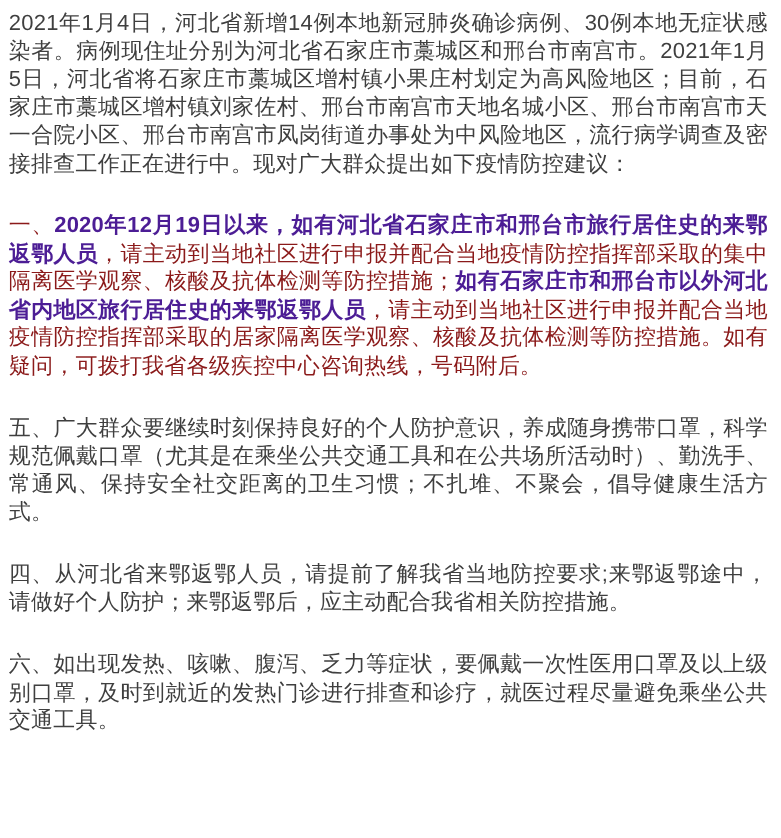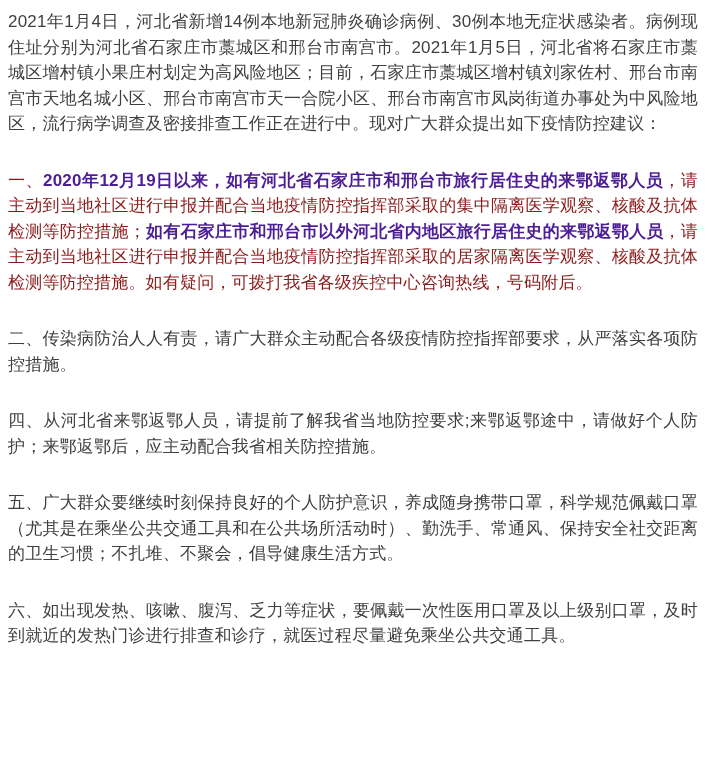--- a/index.html
+++ b/index.html
@@ -10,21 +10,21 @@
   body {
     width: 710px;
     min-height: 762px;
     box-sizing: border-box;
     font-family: "Liberation Sans", sans-serif;
   }
   #article {
     box-sizing: border-box;
     width: 710px;
     padding: 9px 12px 6px 8px;
-    font-size: 17px;
+    font-size: 20px;
     line-height: 25.5px;
     letter-spacing: 0.2px;
     text-align: justify;
     color: #3f3f3f;
   }
   #article p {
     margin: 0 0 31px 0;
   }
   #article p:last-child {
     margin-bottom: 16px;
@@ -41,17 +41,16 @@
     color: #4c1d95;
     font-weight: bold;
   }
 </style>
 </head>
 <body>
 
 <div id="article">
     <p><span class="seg-normal">2021年1月4日，河北省新增14例本地新冠肺炎确诊病例、30例本地无症状感染者。病例现住址分别为河北省石家庄市藁城区和邢台市南宫市。2021年1月5日，河北省将石家庄市藁城区增村镇小果庄村划定为高风险地区；目前，石家庄市藁城区增村镇刘家佐村、邢台市南宫市天地名城小区、邢台市南宫市天一合院小区、邢台市南宫市凤岗街道办事处为中风险地区，流行病学调查及密接排查工作正在进行中。现对广大群众提出如下疫情防控建议：</span></p>
     <p><span class="seg-red">一、</span><span class="seg-red-bold">2020年12月19日以来，如有河北省石家庄市和邢台市旅行居住史的来鄂返鄂人员</span><span class="seg-red">，请主动到当地社区进行申报并配合当地疫情防控指挥部采取的集中隔离医学观察、核酸及抗体检测等防控措施；</span><span class="seg-red-bold">如有石家庄市和邢台市以外河北省内地区旅行居住史的来鄂返鄂人员</span><span class="seg-red">，请主动到当地社区进行申报并配合当地疫情防控指挥部采取的居家隔离医学观察、核酸及抗体检测等防控措施。如有疑问，可拨打我省各级疾控中心咨询热线，号码附后。</span></p>
-    <p><span class="seg-normal">二、传染病防治人人有责，请广大群众主动配合各级疫情防控指挥部要求，从严落实各项防控措施。</span></p>
+    <p><span class="seg-normal">五、广大群众要继续时刻保持良好的个人防护意识，养成随身携带口罩，科学规范佩戴口罩（尤其是在乘坐公共交通工具和在公共场所活动时）、勤洗手、常通风、保持安全社交距离的卫生习惯；不扎堆、不聚会，倡导健康生活方式。</span></p>
     <p><span class="seg-normal">四、从河北省来鄂返鄂人员，请提前了解我省当地防控要求;来鄂返鄂途中，请做好个人防护；来鄂返鄂后，应主动配合我省相关防控措施。</span></p>
-    <p><span class="seg-normal">五、广大群众要继续时刻保持良好的个人防护意识，养成随身携带口罩，科学规范佩戴口罩（尤其是在乘坐公共交通工具和在公共场所活动时）、勤洗手、常通风、保持安全社交距离的卫生习惯；不扎堆、不聚会，倡导健康生活方式。</span></p>
     <p><span class="seg-normal">六、如出现发热、咳嗽、腹泻、乏力等症状，要佩戴一次性医用口罩及以上级别口罩，及时到就近的发热门诊进行排查和诊疗，就医过程尽量避免乘坐公共交通工具。</span></p>
   </div>
 
 </body></html>

